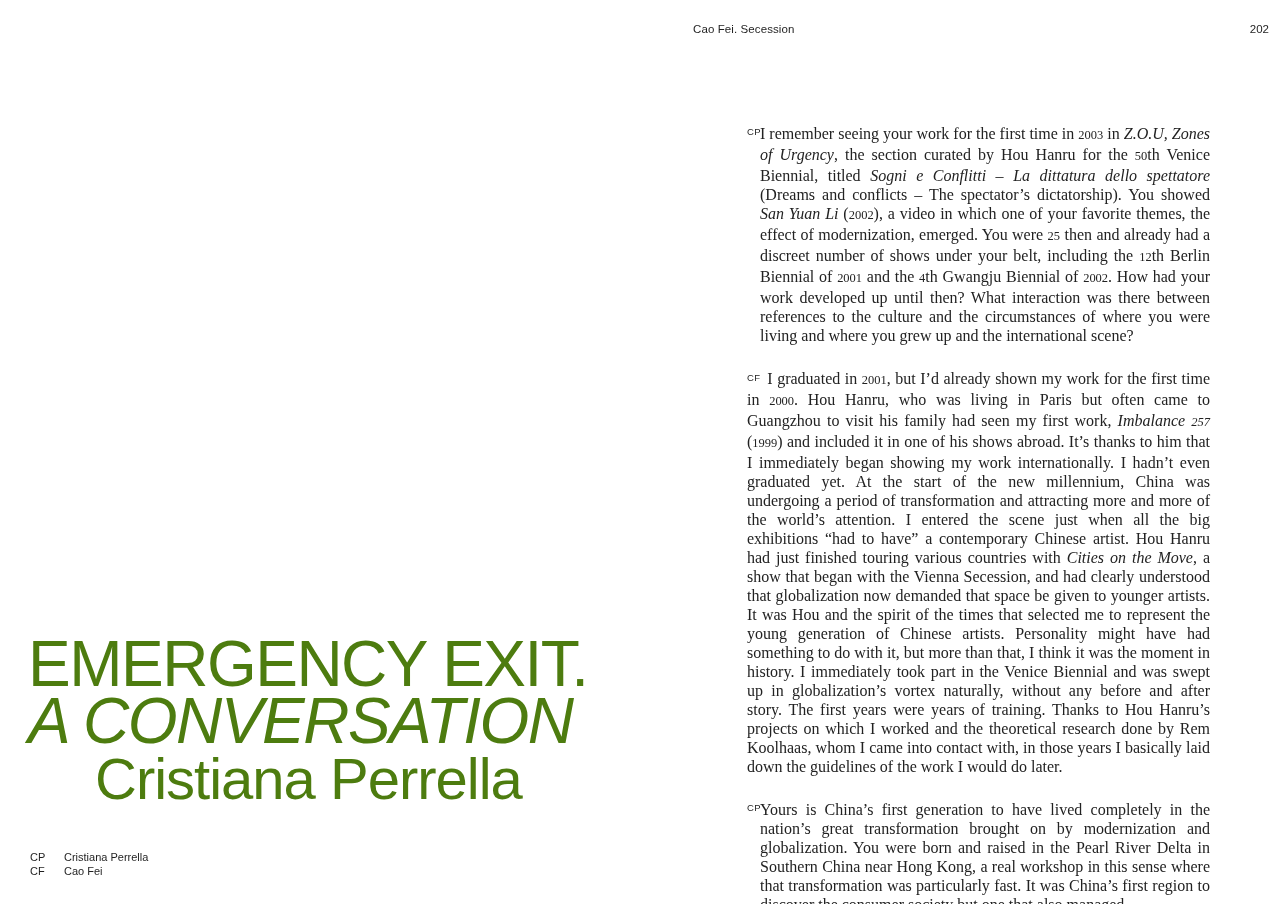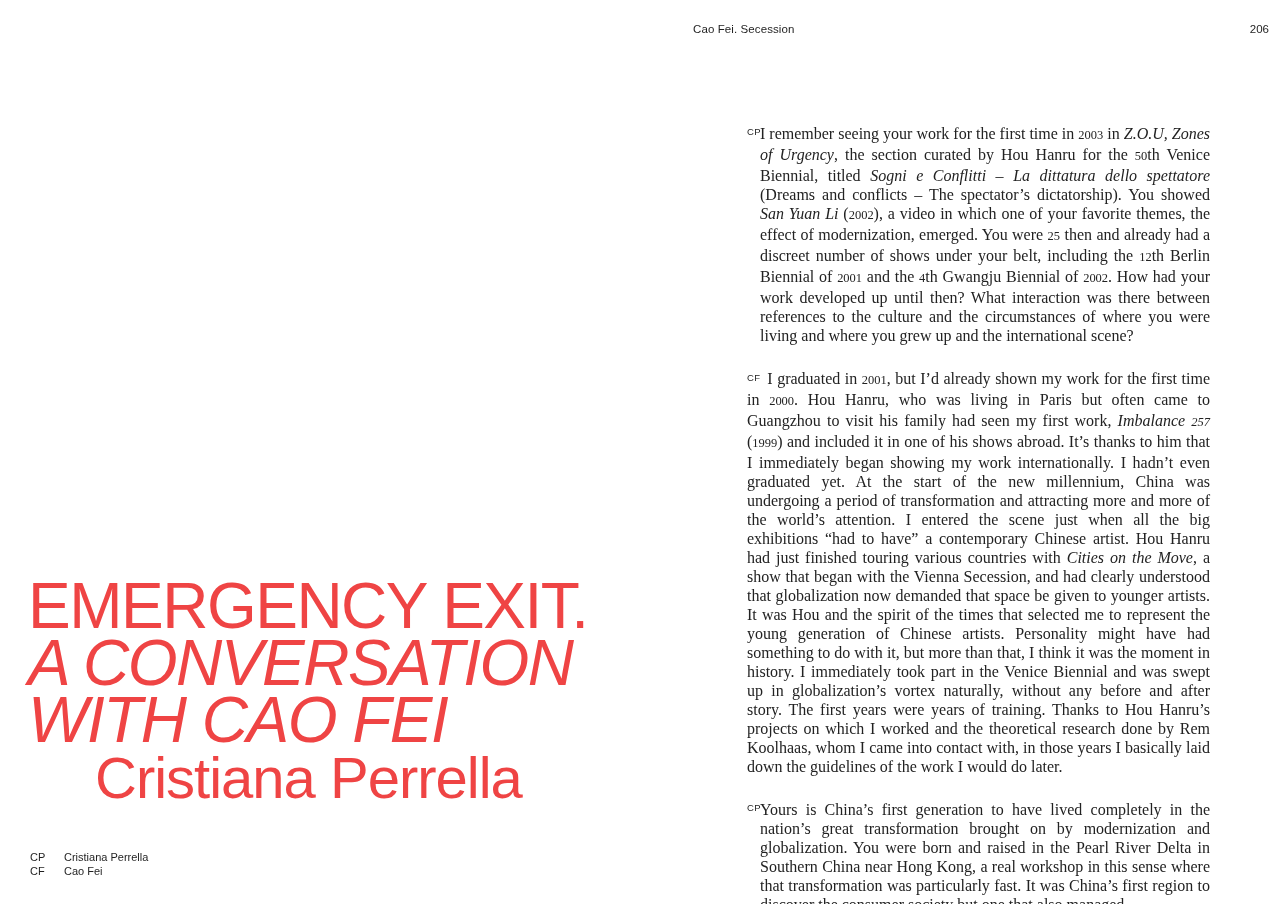--- a/index.html
+++ b/index.html
@@ -18,23 +18,23 @@
     letter-spacing: 0.1px;
   }
   .page-number {
     position: absolute; right: 13px; top: 23px;
     font-family: "Liberation Sans", sans-serif;
     font-size: 11.5px; color: #1f1f1f;
   }
 
   
   .title-block {
-    position: absolute; left: 28px; top: 578px;
+    position: absolute; left: 28px; top: 636px;
     font-family: "Liberation Sans", sans-serif;
-    color: #ef4444;
+    color: #4d7c0f;
   }
   .title-line {
     font-size: 64px; line-height: 57px;
     letter-spacing: -1.5px; white-space: nowrap;
   }
   .title-line.it { font-style: italic; }
   .title-author {
     font-size: 58px; line-height: 57px;
     letter-spacing: -1px; margin-left: 67px; white-space: nowrap;
   }
@@ -69,26 +69,25 @@
   }
   .turn.q > .speaker { position: absolute; left: 0; top: 2px; }
   .turn.a .speaker { position: relative; top: -3.5px; margin-right: 7px; display: inline-block; }
   .fig { font-size: 0.78em; }  
   i.seg { font-style: italic; }
 </style>
 </head>
 <body>
 
 <div class="running-title">Cao Fei. Secession</div>
-<div class="page-number">206</div>
+<div class="page-number">202</div>
 
 <div class="title-block">
   <div class="title-line">EMERGENCY EXIT.</div>
   <div class="title-line it">A CONVERSATION</div>
-  <div class="title-line it">WITH CAO FEI</div>
   <div class="title-author">Cristiana Perrella</div>
 </div>
 
 <div class="legend">
   <div class="legend-row">
     <span class="legend-abbr">CP</span>
     <span class="legend-name">Cristiana Perrella</span>
   </div>
   <div class="legend-row">
     <span class="legend-abbr">CF</span>

